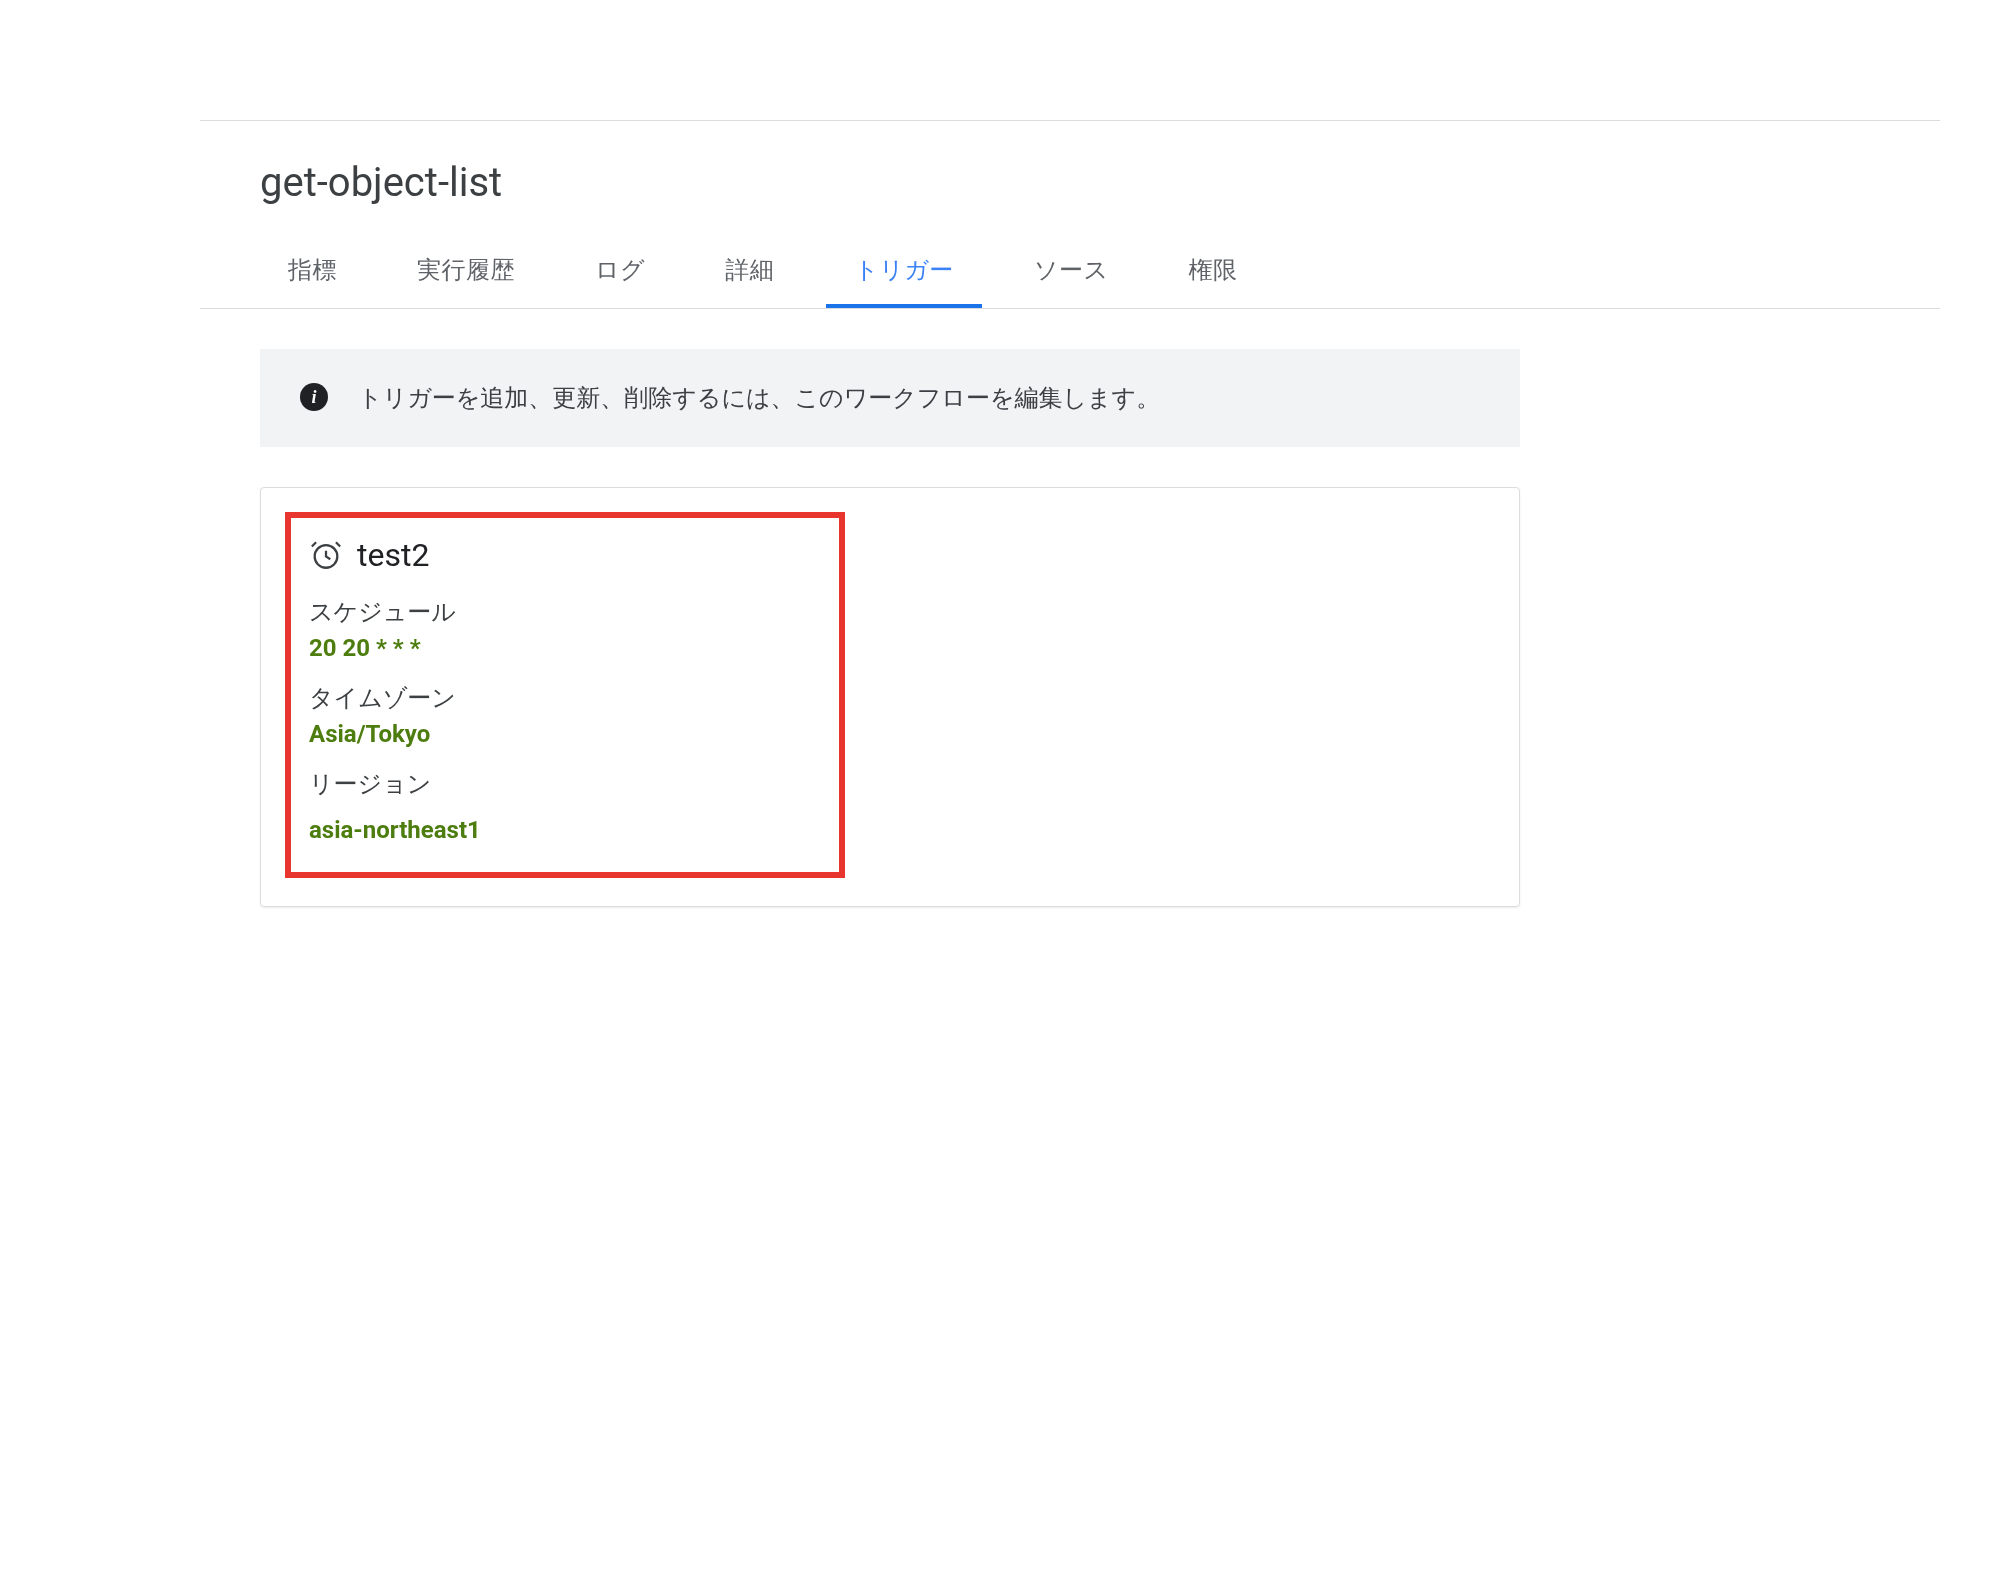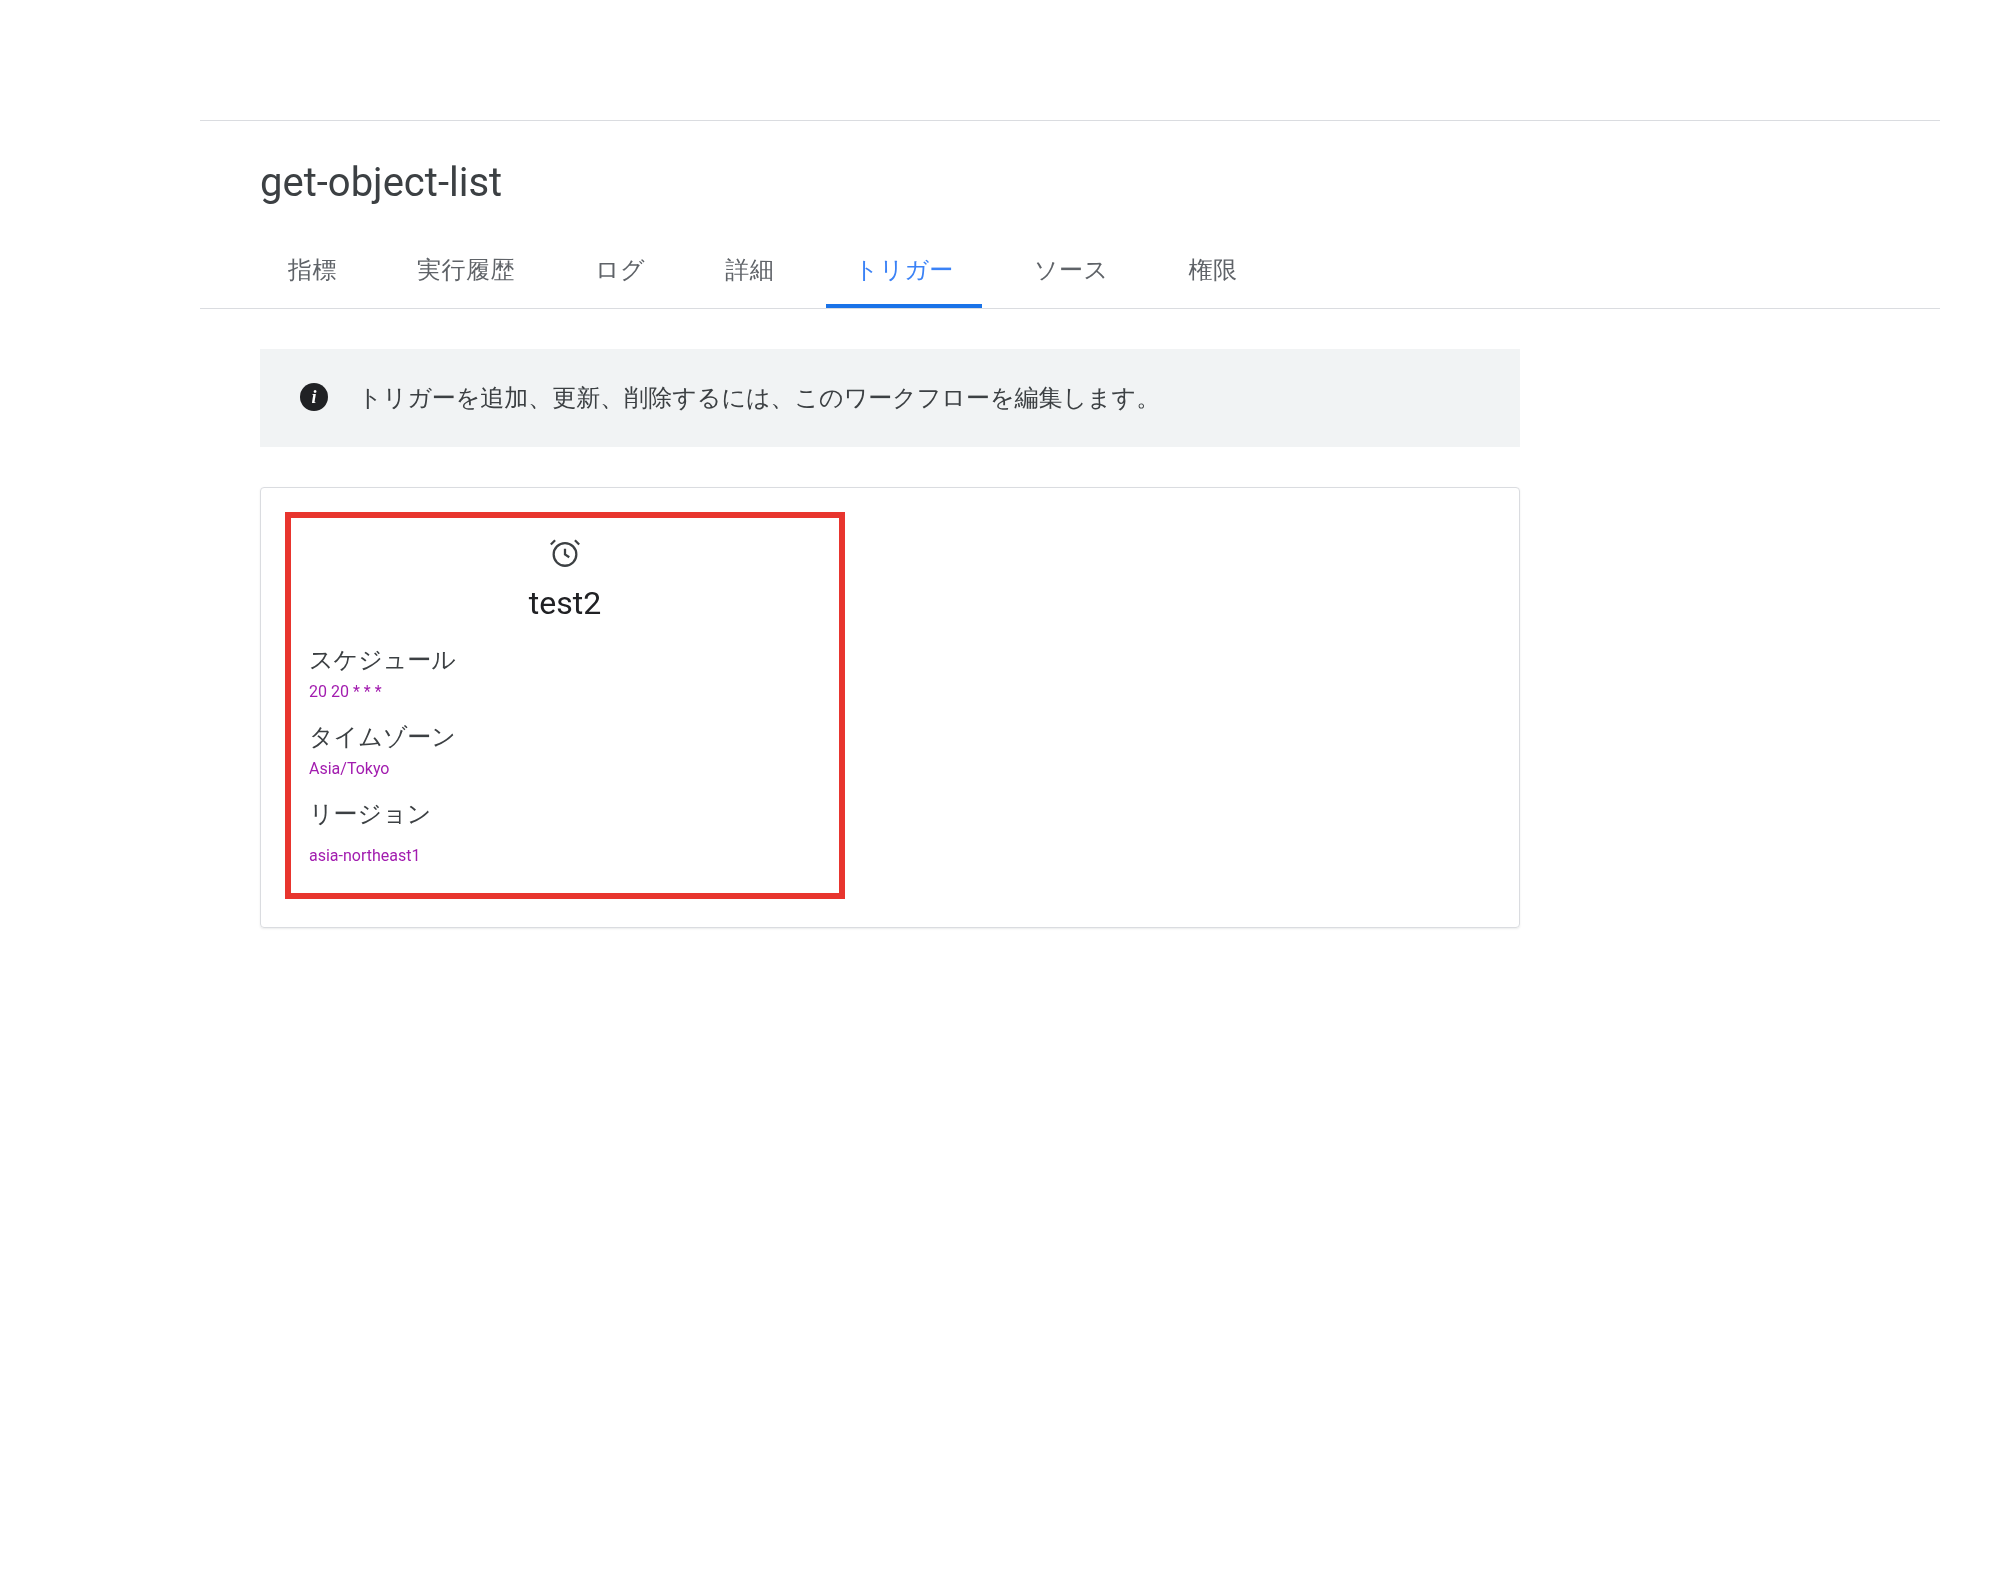--- a/index.html
+++ b/index.html
@@ -101,41 +101,41 @@
       border: 6px solid #e8352e;
       width: 560px;
       padding: 18px 18px 28px 18px;
       margin: 24px 0 28px 24px;
     }
     .card-header {
       display: flex;
       align-items: center;
       gap: 14px;
       margin-bottom: 22px;
-      flex-direction: column;
     }
     .clock-icon {
       width: 34px;
       height: 34px;
       flex-shrink: 0;
     }
     .card-title {
       font-size: 32px;
       font-weight: 400;
       color: #202124;
     }
     .field-label {
       font-size: 24px;
       color: #3c4043;
       margin-bottom: 6px;
     }
     .field-value {
-      font-size: 16px;
-      color: #a21caf;
+      font-size: 24px;
+      color: #4d7c0f;
       margin-bottom: 20px;
+      font-weight: bold;
     }
     .field-value:last-child {
       margin-bottom: 0;
       margin-top: 16px;
     }
   </style>
 </head>
 <body>
 
 <div class="container">

